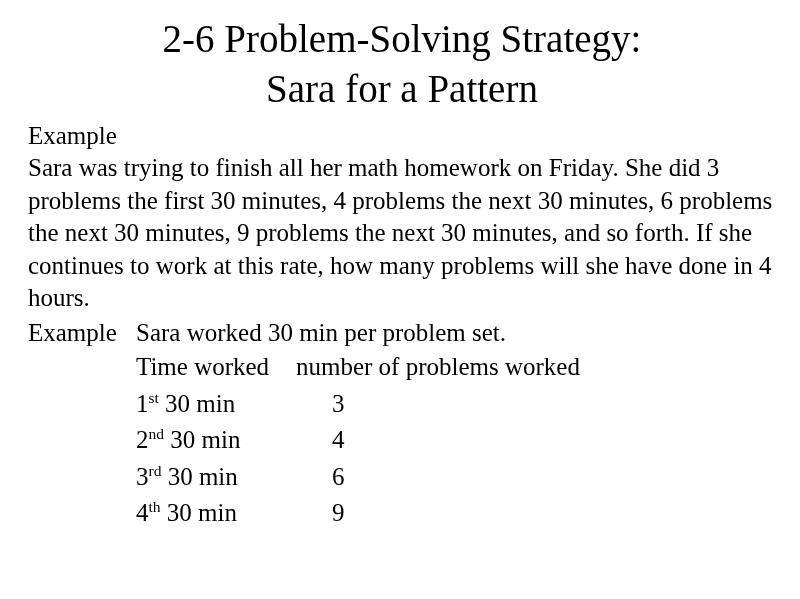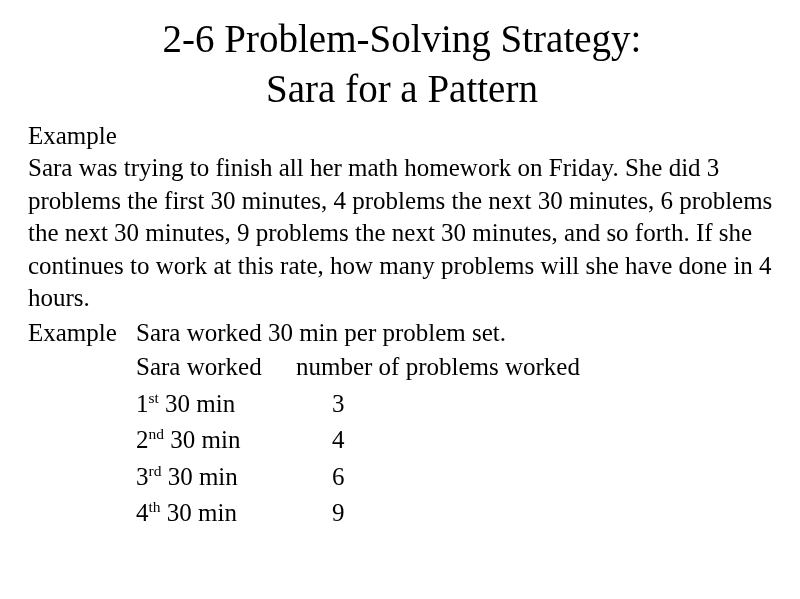--- a/index.html
+++ b/index.html
@@ -98,21 +98,21 @@
 
     <p class="para">Sara was trying to finish all her math homework on Friday. She did 3 problems the first 30 minutes, 4 problems the next 30 minutes, 6 problems the next 30 minutes, 9 problems the next 30 minutes, and so forth. If she continues to work at this rate, how many problems will she have done in 4 hours.</p>
 
     <div class="explore-row">
       <div class="explore-label">Example</div>
       <div class="explore-text">Sara worked 30 min per problem set.</div>
     </div>
 
     <div class="table-block">
       <div class="table-head">
-        <div class="col-time">Sara worked</div>
+        <div class="col-time">Time worked</div>
         <div class="col-count">number of problems worked</div>
       </div>
 
       <div class="table-row">
         <div class="col-time"><span>1</span><sup>st</sup><span> 30 min</span></div>
         <div class="col-count">3</div>
       </div>
 
       <div class="table-row">
         <div class="col-time"><span>2</span><sup>nd</sup><span> 30 min</span></div>

